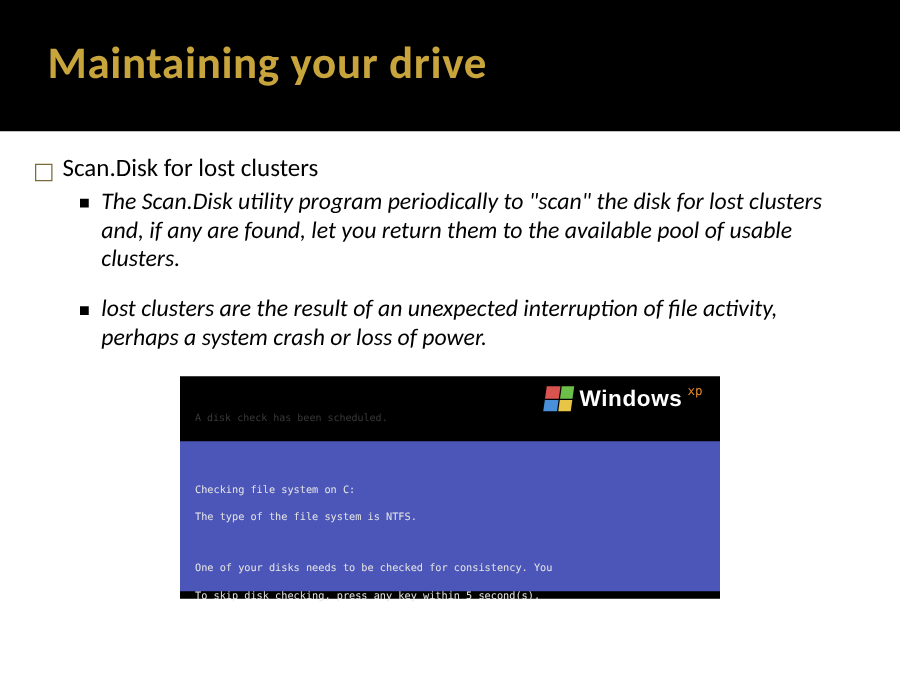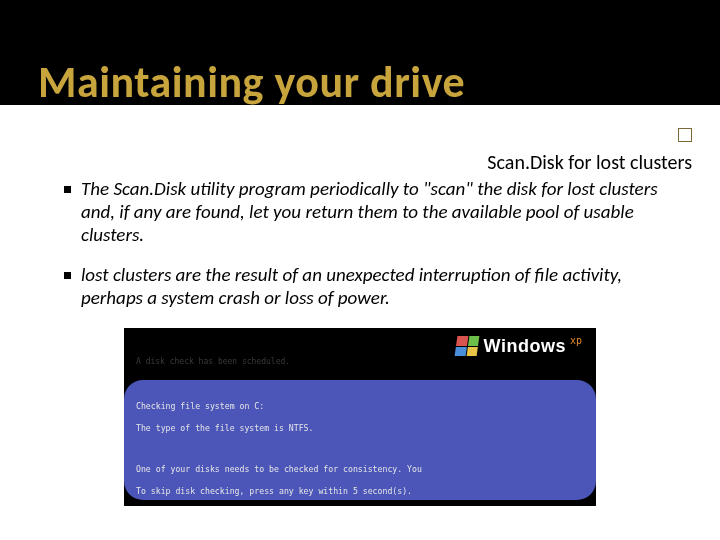--- a/index.html
+++ b/index.html
@@ -12,36 +12,34 @@
     overflow: hidden;
   }
   .title-bar {
     background: #000000;
     height: 105px;
     width: 100%;
     padding: 28px 0 0 38px;
   }
   .title-text {
     color: #c8a43d;
-    font-size: 44px;
+    font-size: 36px;
     font-weight: bold;
     letter-spacing: 0.5px;
-    margin-top: 27px;
   }
   .content {
     padding: 18px 28px 0 28px;
     color: #000;
   }
   .top-item {
     display: flex;
-    align-items: flex-end;
+    align-items: center;
     gap: 8px;
     font-size: 20px;
     margin-bottom: 4px;
-    flex-direction: column;
   }
   .checkbox {
     width: 14px;
     height: 14px;
     border: 1.5px solid #7a6a3a;
     margin-top: 5px;
     flex-shrink: 0;
   }
   .sub-list {
     padding-left: 36px;
@@ -62,21 +60,21 @@
     margin-top: 8px;
     flex-shrink: 0;
   }
   .sub-item-text { max-width: 600px; }
   .screenshot-wrap {
     display: flex;
     justify-content: center;
     margin-top: 8px;
   }
   .win-screen {
-    width: 472px;
+    width: 432px;
     height: 178px;
     background: #000000;
     position: relative;
     font-family: "Lucida Console", monospace;
   }
   .win-logo-area {
     position: absolute;
     top: 8px;
     right: 12px;
     display: flex;
@@ -111,25 +109,24 @@
     left: -2px;
   }
   .blue-panel {
     position: absolute;
     top: 52px;
     left: 0;
     right: 0;
     bottom: 6px;
     background: #4b56b8;
     color: #e6e6e6;
-    padding: 10px 12px;
+    padding: 22px 12px;
     font-size: 8.2px;
     line-height: 1.35;
     white-space: pre-line;
-    border-radius: 19px;
   }
   .top-black-text {
     position: absolute;
     top: 29px;
     left: 12px;
     color: #3a3a3a;
     font-size: 8px;
   }
 </style>
 </head>

